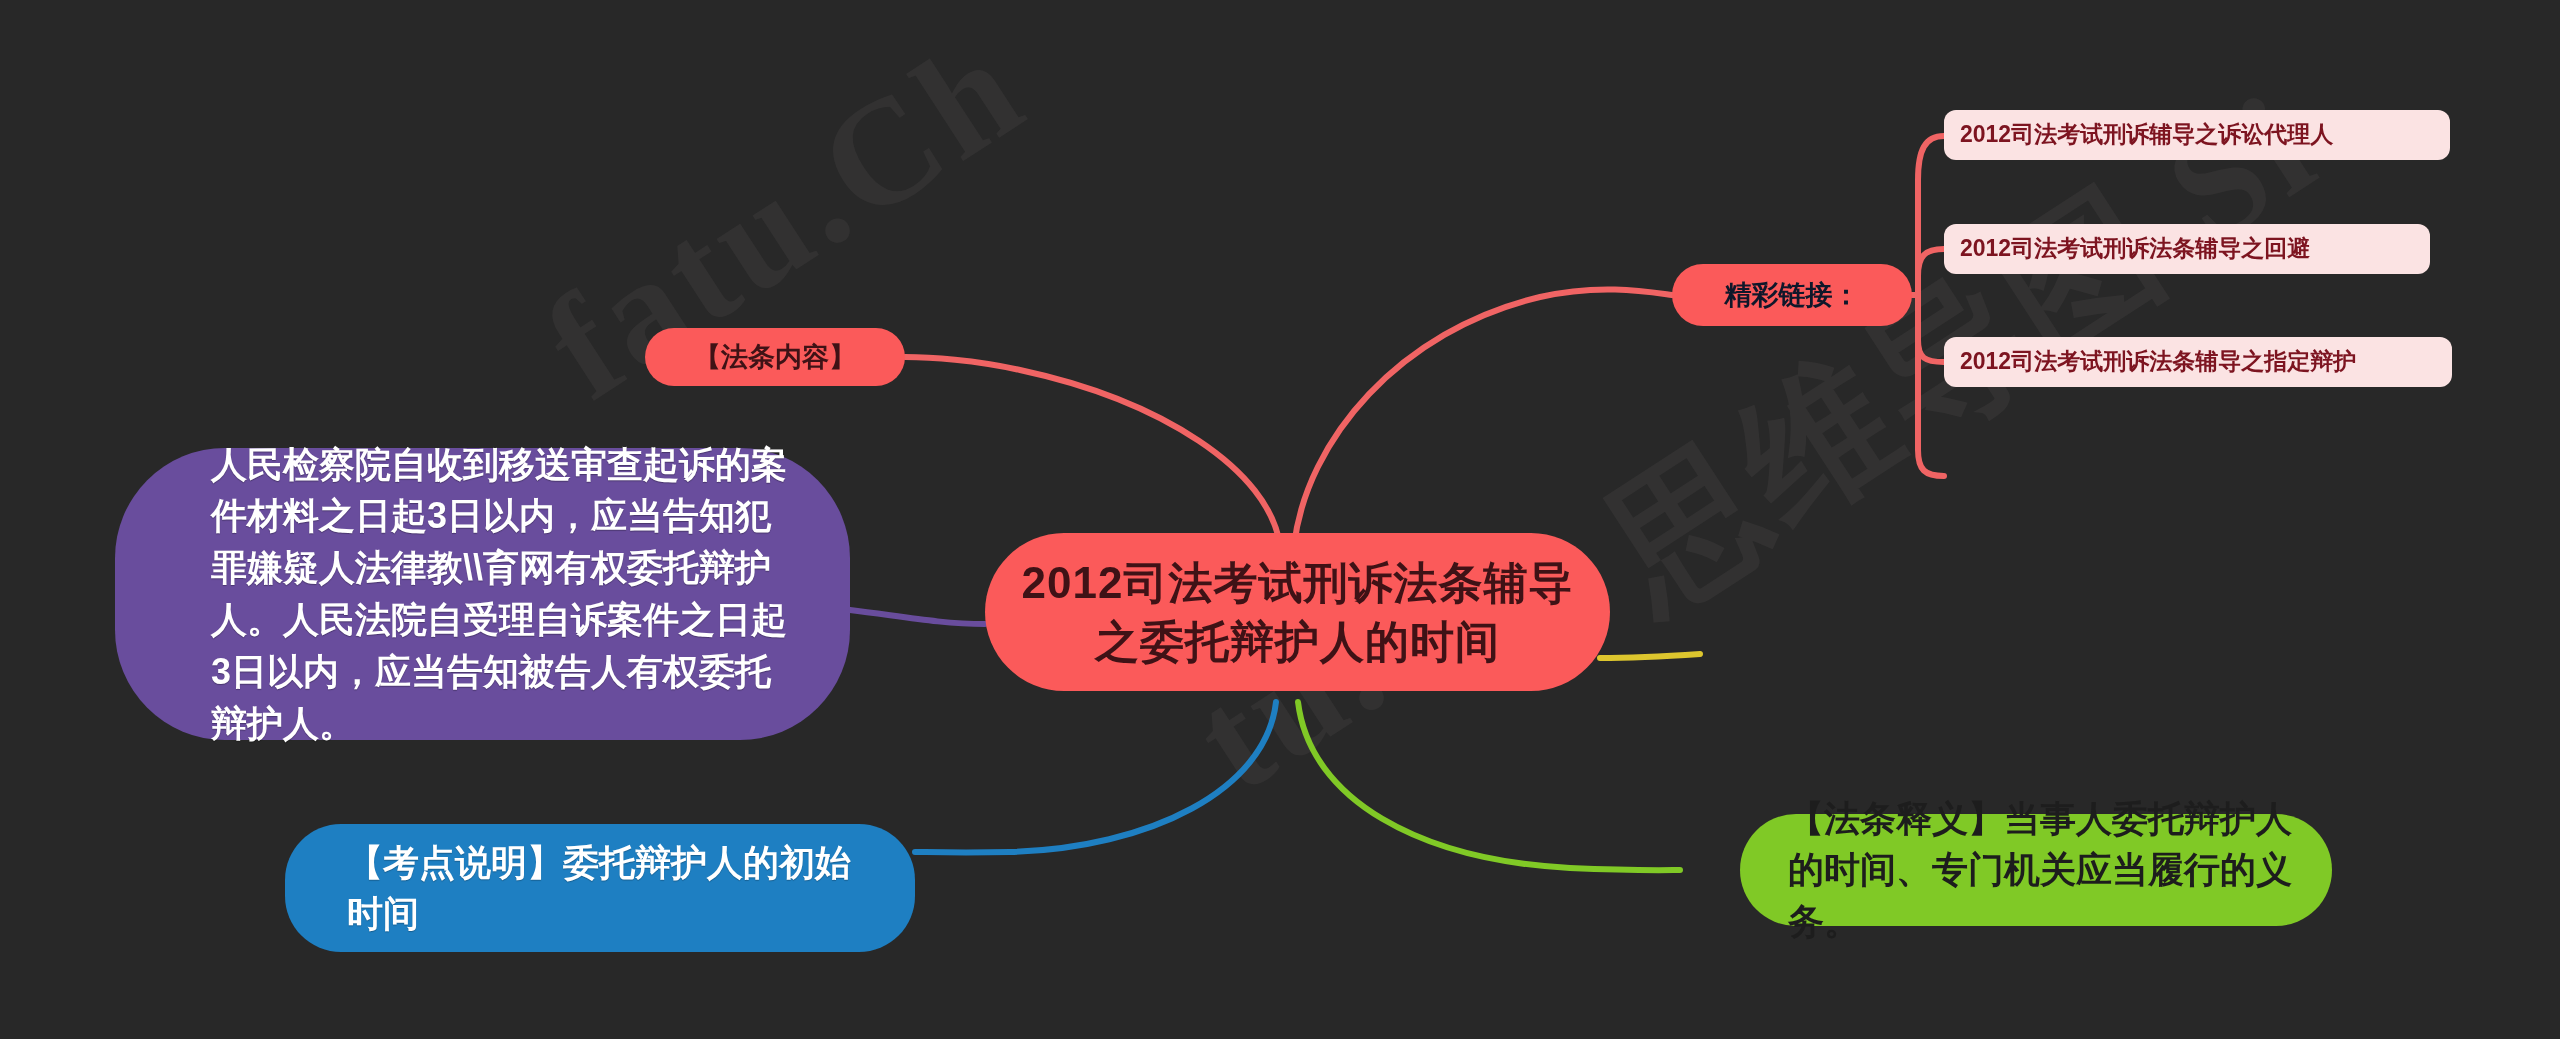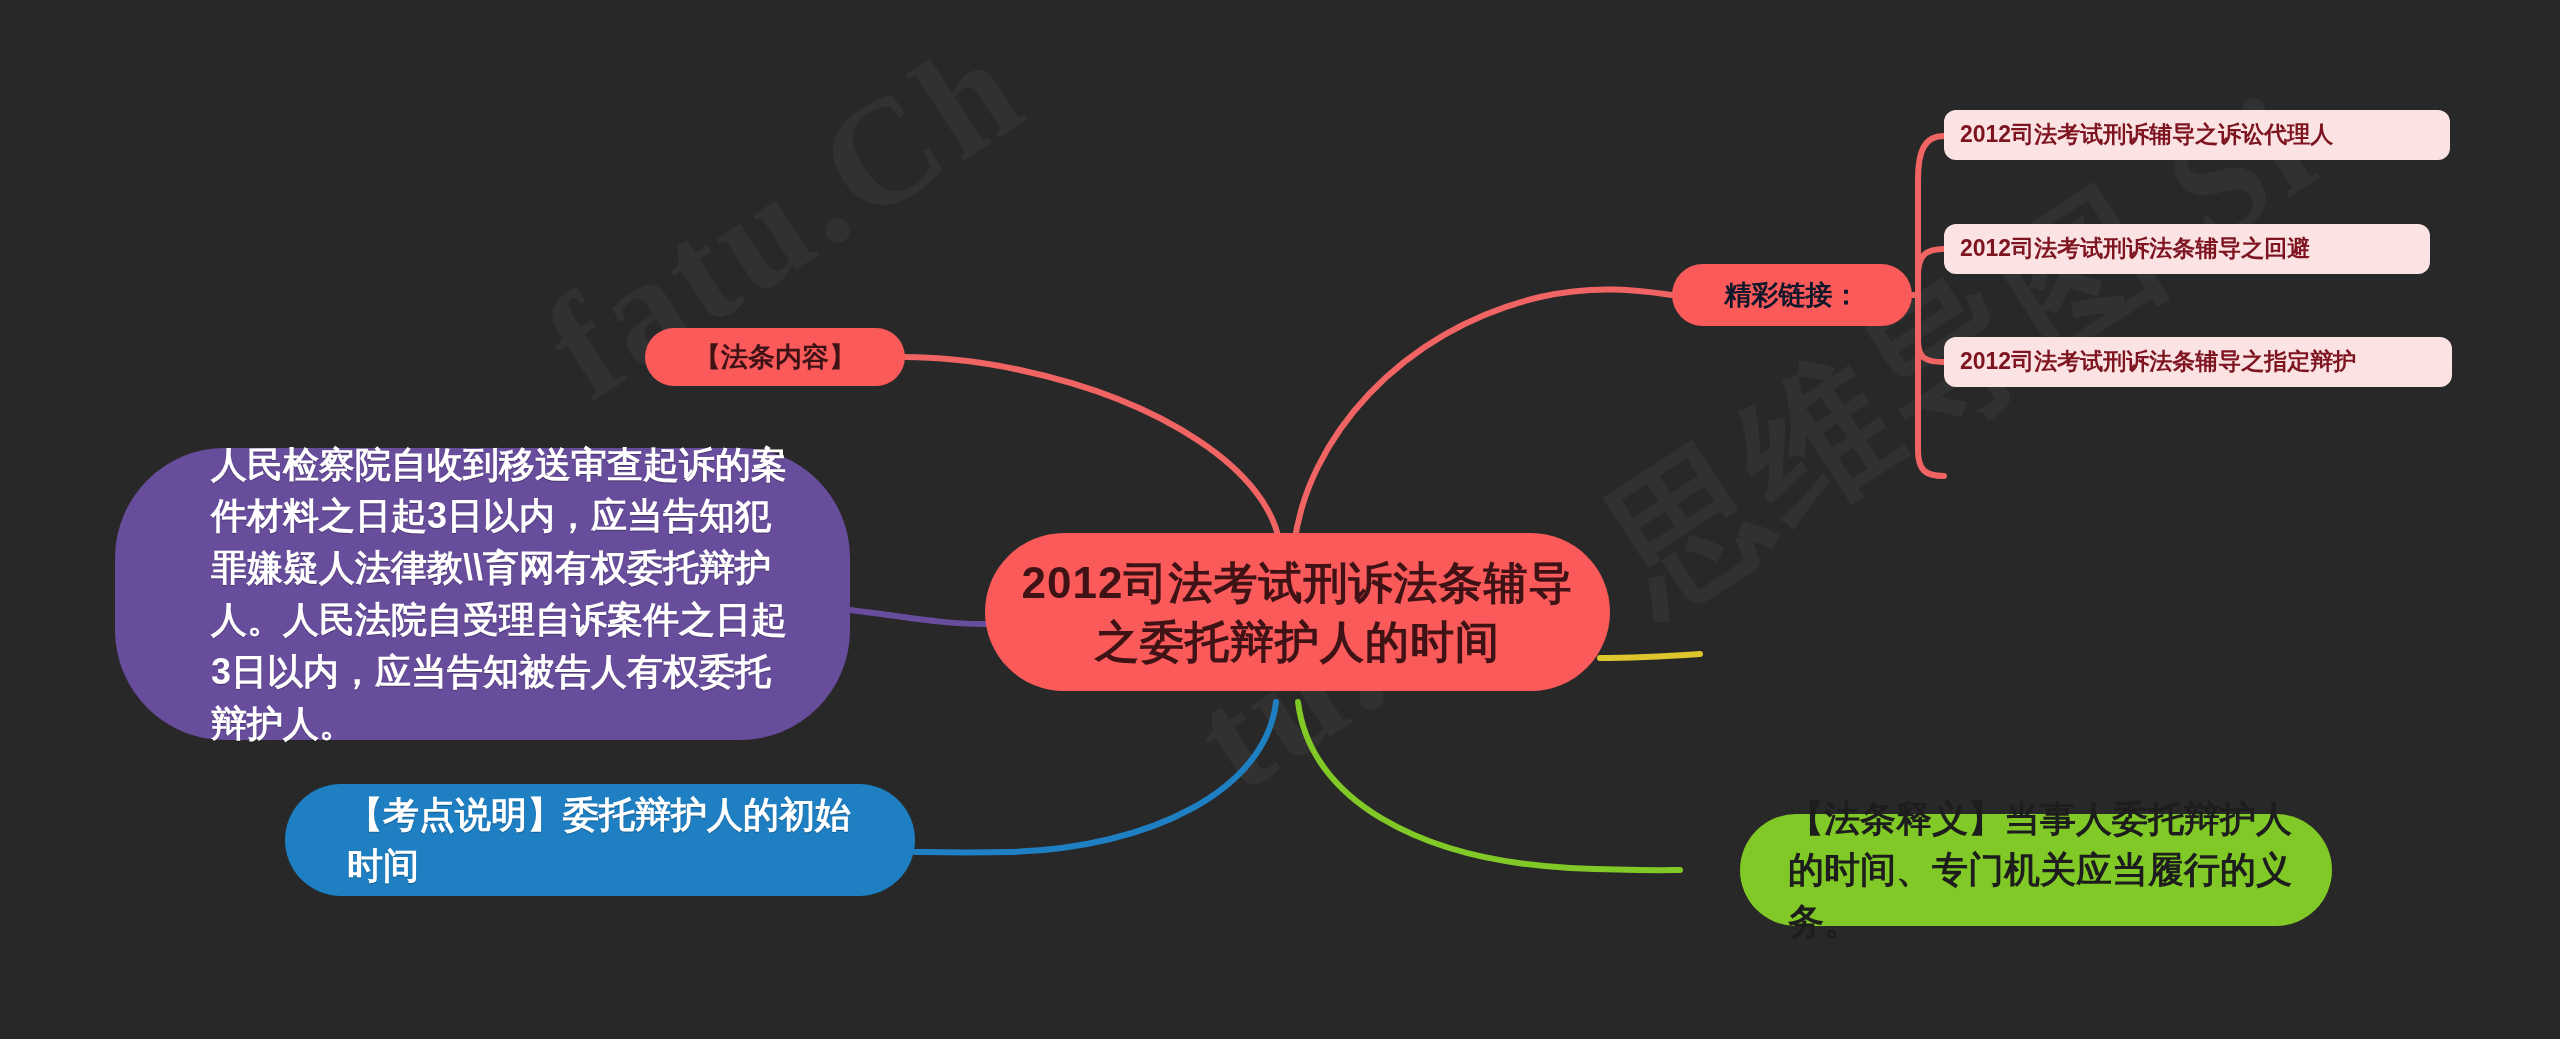--- a/index.html
+++ b/index.html
@@ -30,21 +30,21 @@
     left:115px;top:448px;width:735px;height:292px;
     background:#694d9d;border-radius:110px;
   }
   .purple .node-txt{
     color:#ffffff;font-size:36px;line-height:1.44;padding:0 56px 0 96px;
     text-shadow:0 1px 1px rgba(0,0,0,.30);
   }
 
   
   .blue{
-    left:285px;top:784px;width:630px;height:112px;
+    left:285px;top:824px;width:630px;height:128px;
     background:#1e7fc2;border-radius:56px;
   }
   .blue .node-txt{
     color:#ffffff;font-size:36px;line-height:1.42;padding:0 40px 0 62px;
     text-shadow:0 1px 1px rgba(0,0,0,.25);
   }
 
   
   .yellow{
     left:1700px;top:556px;width:655px;height:196px;

